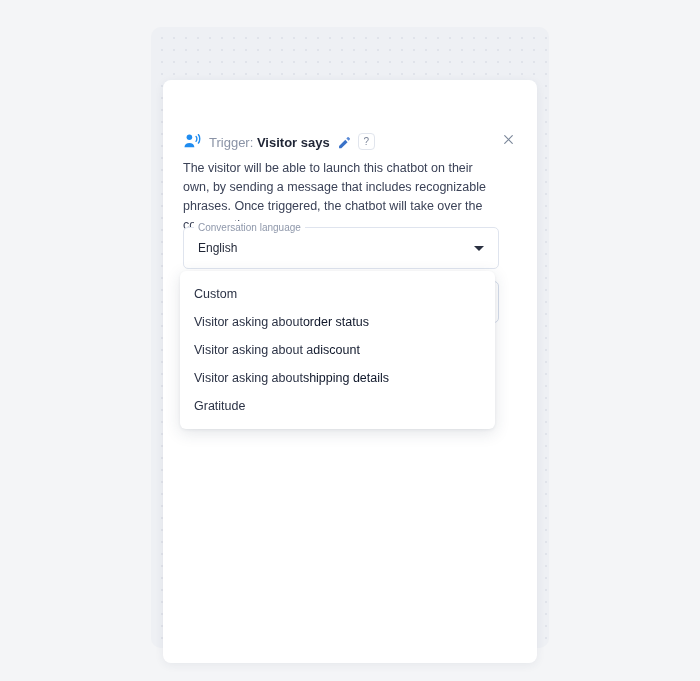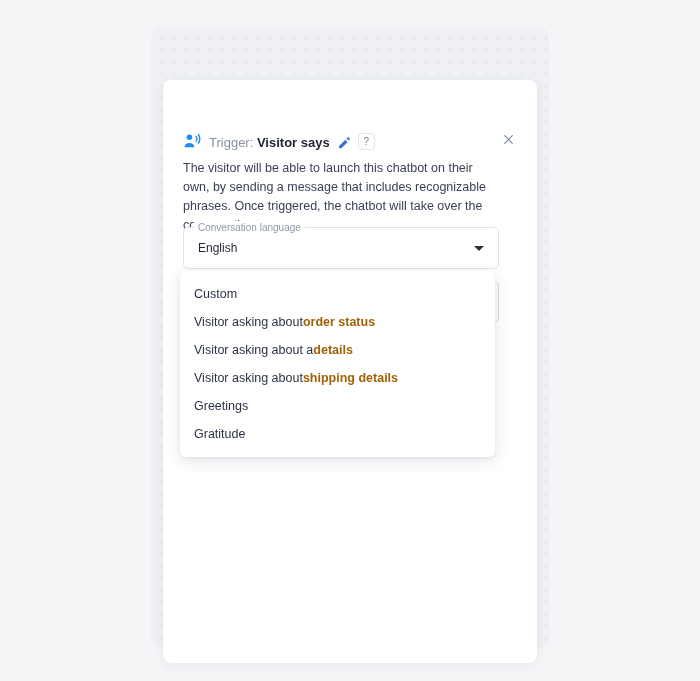--- a/index.html
+++ b/index.html
@@ -230,21 +230,21 @@
   .dropdown-item {
     height: 28px;
     display: flex;
     align-items: center;
     padding: 0 14px;
     font-size: 12.5px;
     color: #2b3245;
     cursor: pointer;
     white-space: nowrap;
   }
-  .dropdown-item b { font-weight: 700; color: #a16207; }
+  .dropdown-item b { font-weight: 400; color: #0f172a; }
 </style>
 </head>
 <body>
 
 <div id="editor-panel">
 
 
   <div id="trigger-card">
 
     <div id="card-header">
@@ -296,27 +296,24 @@
   <div id="topic-dropdown">
       <div class="dropdown-item">
         <span>Custom</span>
       </div>
       <div class="dropdown-item">
         <span>Visitor asking about </span>
         <b>order status</b>
       </div>
       <div class="dropdown-item">
         <span>Visitor asking about a </span>
-        <b>details</b>
+        <b>discount</b>
       </div>
       <div class="dropdown-item">
         <span>Visitor asking about </span>
         <b>shipping details</b>
       </div>
       <div class="dropdown-item">
-        <span>Greetings</span>
-      </div>
-      <div class="dropdown-item">
         <span>Gratitude</span>
       </div>
     </div>
 
 </div>
 
 </body></html>

